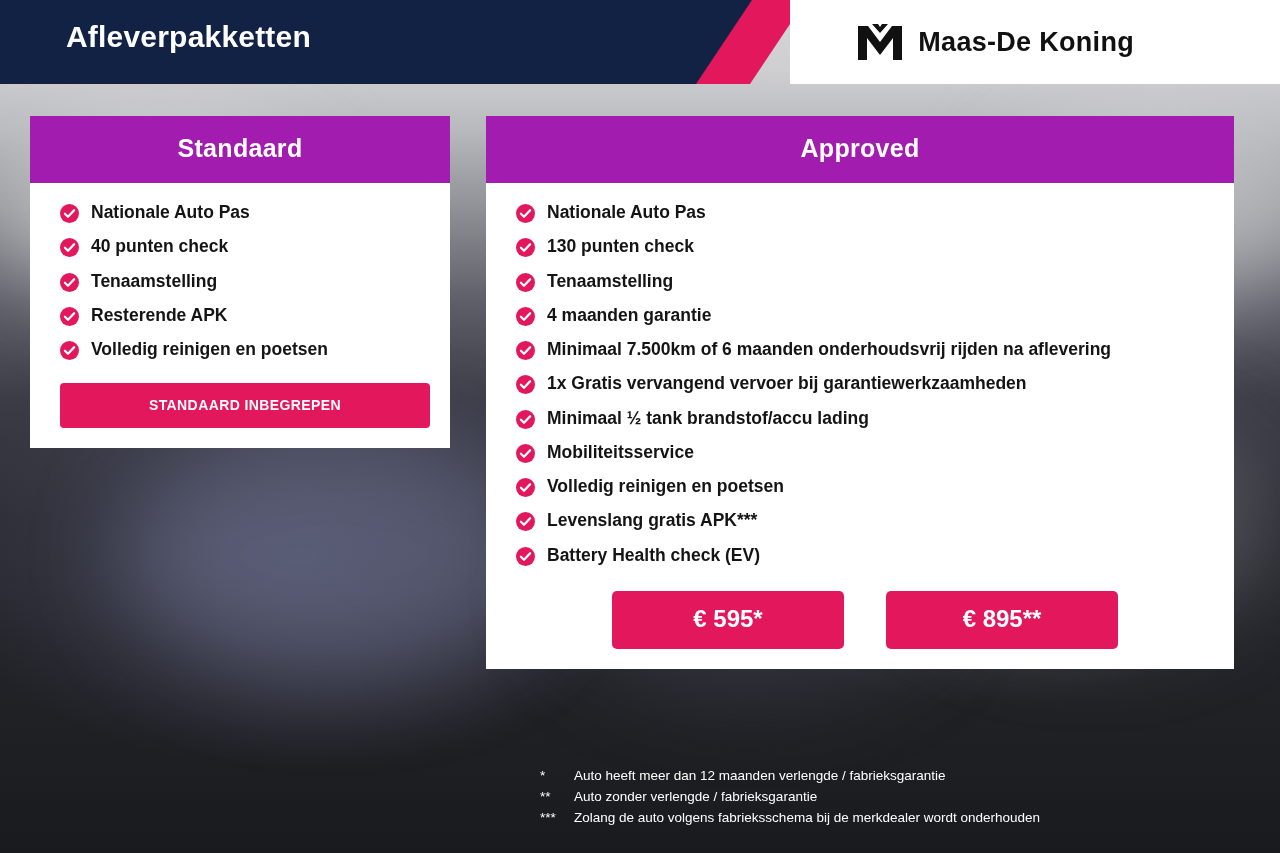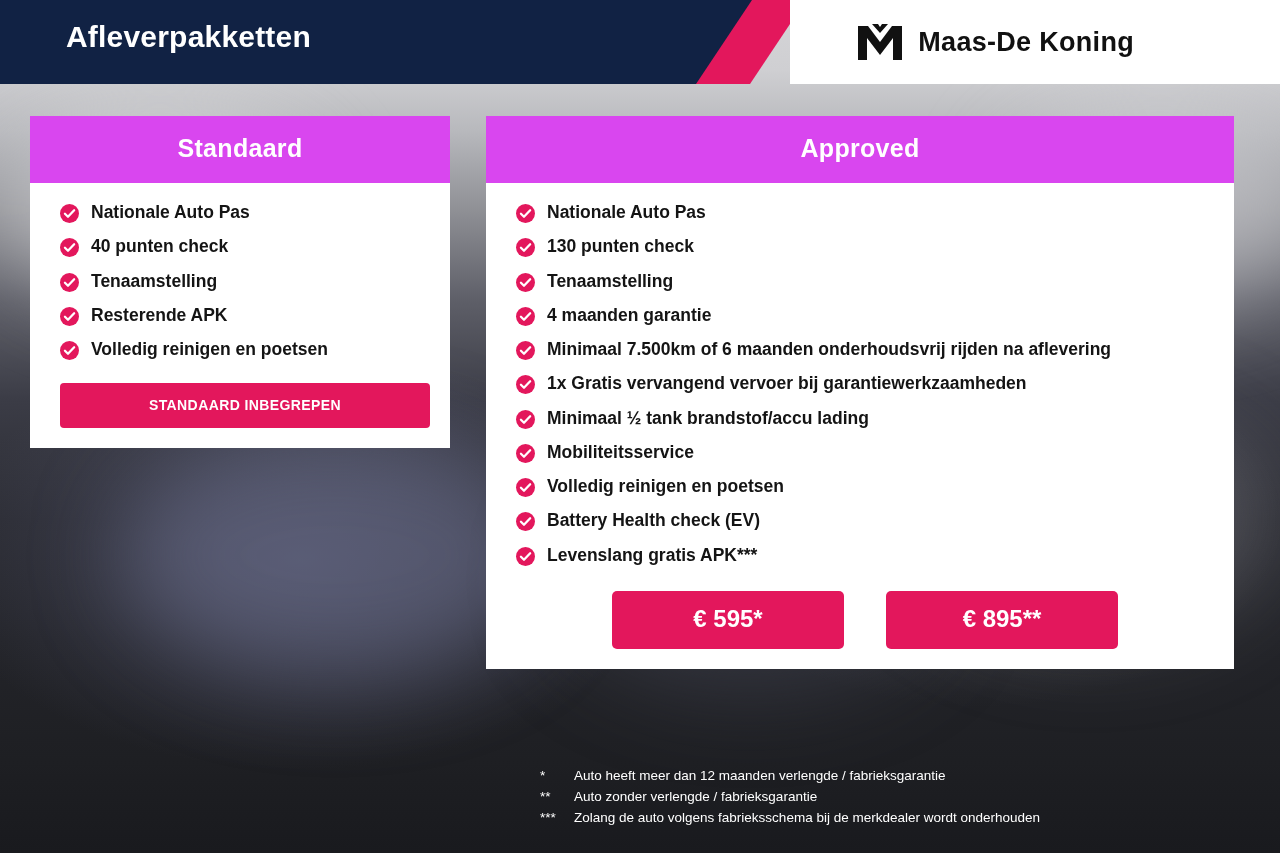--- a/index.html
+++ b/index.html
@@ -93,21 +93,21 @@
   
   .card {
     position: absolute;
     background: #ffffff;
     z-index: 4;
   }
   .card-standard { left: 30px; top: 116px; width: 420px; }
   .card-approved { left: 486px; top: 116px; width: 748px; }
 
   .card-head {
-    background: #d946ef;
+    background: #a21caf;
     text-align: center;
     padding: 18px 10px 20px;
   }
   .card-head-title {
     color: #ffffff;
     font-size: 25px;
     font-weight: bold;
     letter-spacing: 0.3px;
   }
   .card-body {
@@ -318,28 +318,28 @@
             <circle cx="10" cy="10" r="10" fill="#e3175c"></circle>
             <path d="M5.2 10.3 L8.4 13.4 L14.9 6.6" stroke="#ffffff" stroke-width="2.4" fill="none" stroke-linecap="round" stroke-linejoin="round"></path>
           </svg>
         <span class="feature-text">Volledig reinigen en poetsen</span>
       </li>
       <li class="feature">
         <svg class="check" viewBox="0 0 20 20">
             <circle cx="10" cy="10" r="10" fill="#e3175c"></circle>
             <path d="M5.2 10.3 L8.4 13.4 L14.9 6.6" stroke="#ffffff" stroke-width="2.4" fill="none" stroke-linecap="round" stroke-linejoin="round"></path>
           </svg>
+        <span class="feature-text">Levenslang gratis APK***</span>
+      </li>
+      <li class="feature">
+        <svg class="check" viewBox="0 0 20 20">
+            <circle cx="10" cy="10" r="10" fill="#e3175c"></circle>
+            <path d="M5.2 10.3 L8.4 13.4 L14.9 6.6" stroke="#ffffff" stroke-width="2.4" fill="none" stroke-linecap="round" stroke-linejoin="round"></path>
+          </svg>
         <span class="feature-text">Battery Health check (EV)</span>
-      </li>
-      <li class="feature">
-        <svg class="check" viewBox="0 0 20 20">
-            <circle cx="10" cy="10" r="10" fill="#e3175c"></circle>
-            <path d="M5.2 10.3 L8.4 13.4 L14.9 6.6" stroke="#ffffff" stroke-width="2.4" fill="none" stroke-linecap="round" stroke-linejoin="round"></path>
-          </svg>
-        <span class="feature-text">Levenslang gratis APK***</span>
       </li>
     </ul>
     <div class="price-row">
       <button class="price-btn">€ 595*</button>
       <button class="price-btn">€ 895**</button>
     </div>
   </div>
 </div>
 
 <div class="footnotes">

